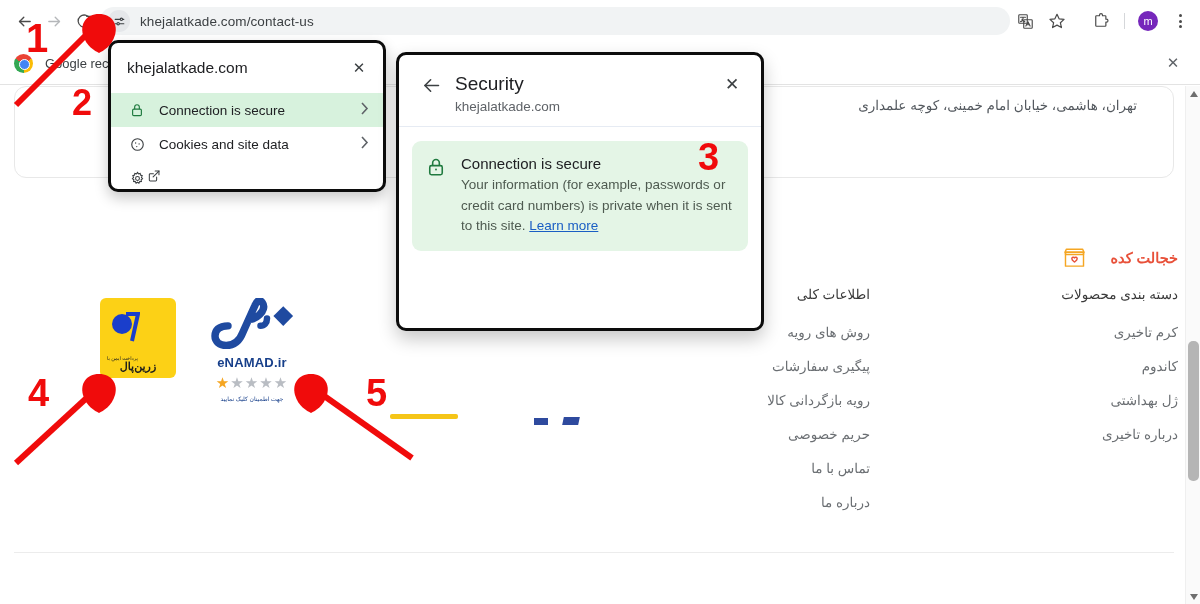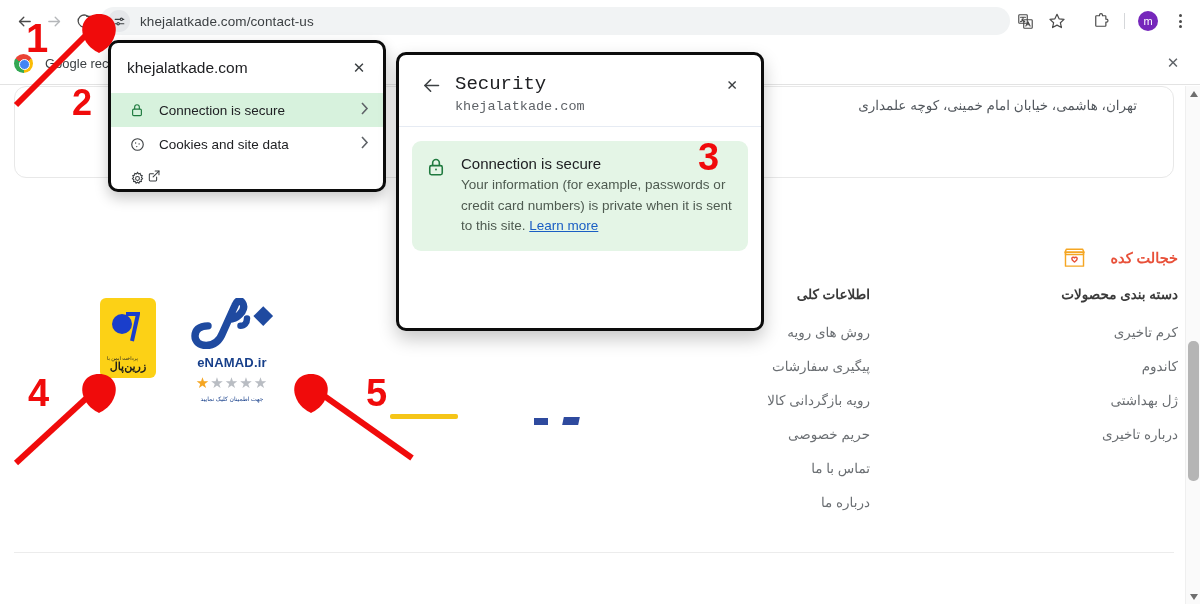--- a/index.html
+++ b/index.html
@@ -51,27 +51,27 @@
                   direction:rtl; white-space:nowrap; }
 
   #brand { position:absolute; right:22px; top:160px; display:flex; align-items:center; gap:23px; direction:rtl; }
   #brand-name { font-size:14.5px; font-weight:bold; color:#e8513a; }
   #brand-mark { width:25px; height:23px; position:relative; }
 
   
   .fcol { position:absolute; direction:rtl; text-align:right; }
   #col-products { right:22px; top:200px; }
   #col-info { right:330px; top:200px; }
-  .fcol h4 { margin:0 0 22px 0; font-size:13.5px; font-weight:700; color:#3a3a3a; }
+  .fcol h4 { margin:0 0 22px 0; font-size:13.5px; font-weight:400; color:#3a3a3a; }
   .fcol ul { list-style:none; margin:0; padding:0; }
   .fcol li { font-size:13.5px; color:#6b6f73; margin-bottom:18px; cursor:pointer; white-space:nowrap; }
 
   
   #badges { position:absolute; left:100px; top:212px; display:flex; align-items:flex-start; gap:26px; }
-  #zarinpal { width:56px; height:80px; background:#fcd116; border-radius:6px; position:relative; }
+  #zarinpal { width:76px; height:80px; background:#fcd116; border-radius:6px; position:relative; }
   #zp-circle { position:absolute; left:12px; top:16px; width:20px; height:20px; border-radius:50%; background:#1a3ecb; }
   #zp-seven { position:absolute; left:24px; top:13px; width:16px; height:32px; }
   #zp-t1 { position:absolute; left:7px; bottom:17px; font-size:5px; color:#222; direction:rtl; white-space:nowrap; }
   #zp-t2 { position:absolute; left:0; right:0; bottom:5px; font-size:11px; font-weight:bold; color:#1d1d1d;
            text-align:center; direction:rtl; }
   #enamad { width:100px; text-align:center; }
   #enamad-mark { height:52px; }
   #enamad-label { font-size:13px; font-weight:bold; color:#173f8a; margin-top:1px; letter-spacing:.2px; }
   #enamad-stars { font-size:15px; letter-spacing:1px; margin-top:4px; }
   #enamad-stars .on { color:#f5a623; }
@@ -106,21 +106,21 @@
   .sp-ico { width:20px; flex:0 0 20px; display:flex; align-items:center; justify-content:center; color:#1f7a3f; }
   .sp-row:not(.active) .sp-ico { color:#3c4043; }
   .sp-label { flex:1; font-size:13.5px; color:#202124; margin-left:12px; }
   .sp-chev { color:#5f6368; font-size:13px; }
   .sp-ext { color:#3c4043; }
 
   
   #sec-popup { position:absolute; left:396px; top:52px; width:368px; height:279px;
                background:#fff; border:3px solid #0c0c0c; border-radius:10px; overflow:hidden;
                box-shadow:0 8px 18px rgba(0,0,0,.22); }
-  #sec-head { padding:18px 20px 12px 22px; border-bottom:1px solid #e6ebf3; position:relative;font-family:Liberation Mono, monospace; }
+  #sec-head { padding:18px 20px 12px 22px; border-bottom:1px solid #e6ebf3; position:relative; }
   #sec-back { position:absolute; left:22px; top:20px; width:22px; height:22px; color:#3c4043; cursor:pointer; }
   #sec-title { margin-left:34px; font-size:19px; color:#202124; font-weight:normal; }
   #sec-sub { margin-left:34px; font-size:13.5px; color:#5f6368; margin-top:4px; }
   #sec-close { position:absolute; right:18px; top:18px; width:22px; height:22px; color:#3c4043;
                font-size:17px; display:flex; align-items:center; justify-content:center; cursor:pointer; }
   #sec-green { margin:14px 13px 0 13px; background:#e4f5e6; border-radius:9px; padding:14px 15px 14px 14px;
                display:flex; gap:13px; }
   #sec-lock { flex:0 0 22px; color:#1f7a3f; padding-top:2px; }
   #sec-secure-title { font-size:15px; color:#202124; margin-bottom:3px; }
   #sec-secure-body { font-size:13.5px; color:#4e5a50; line-height:1.52; }

